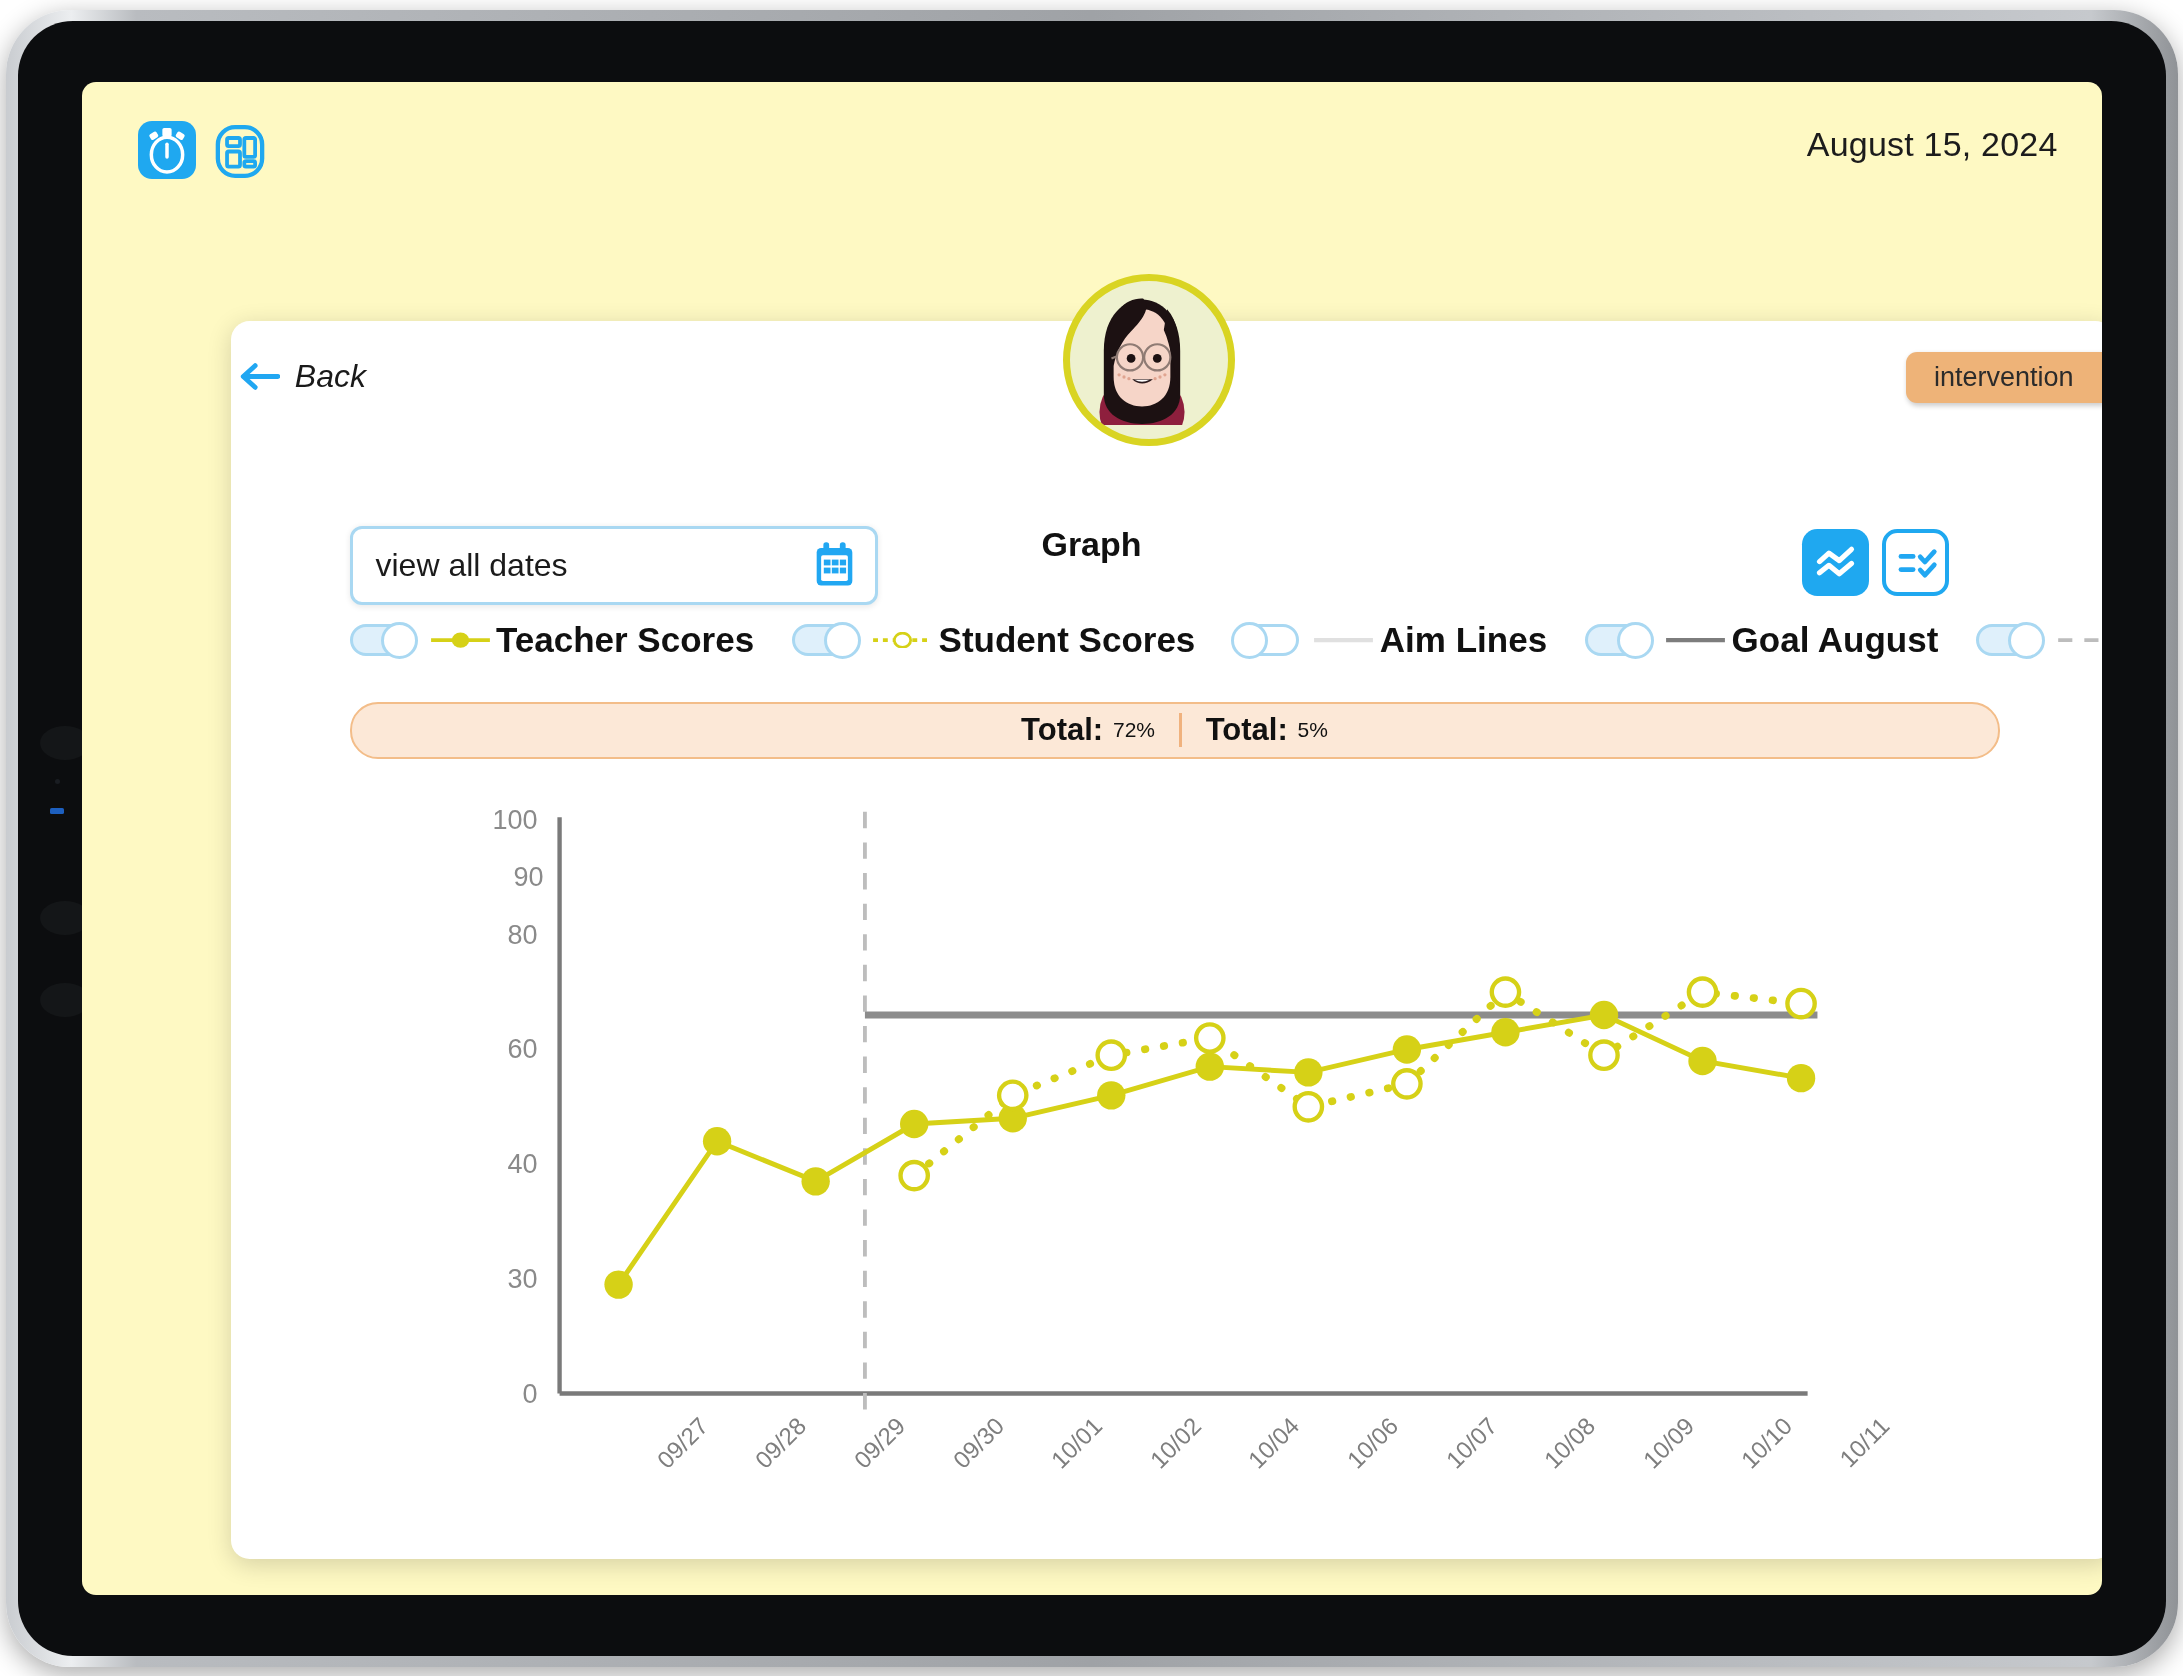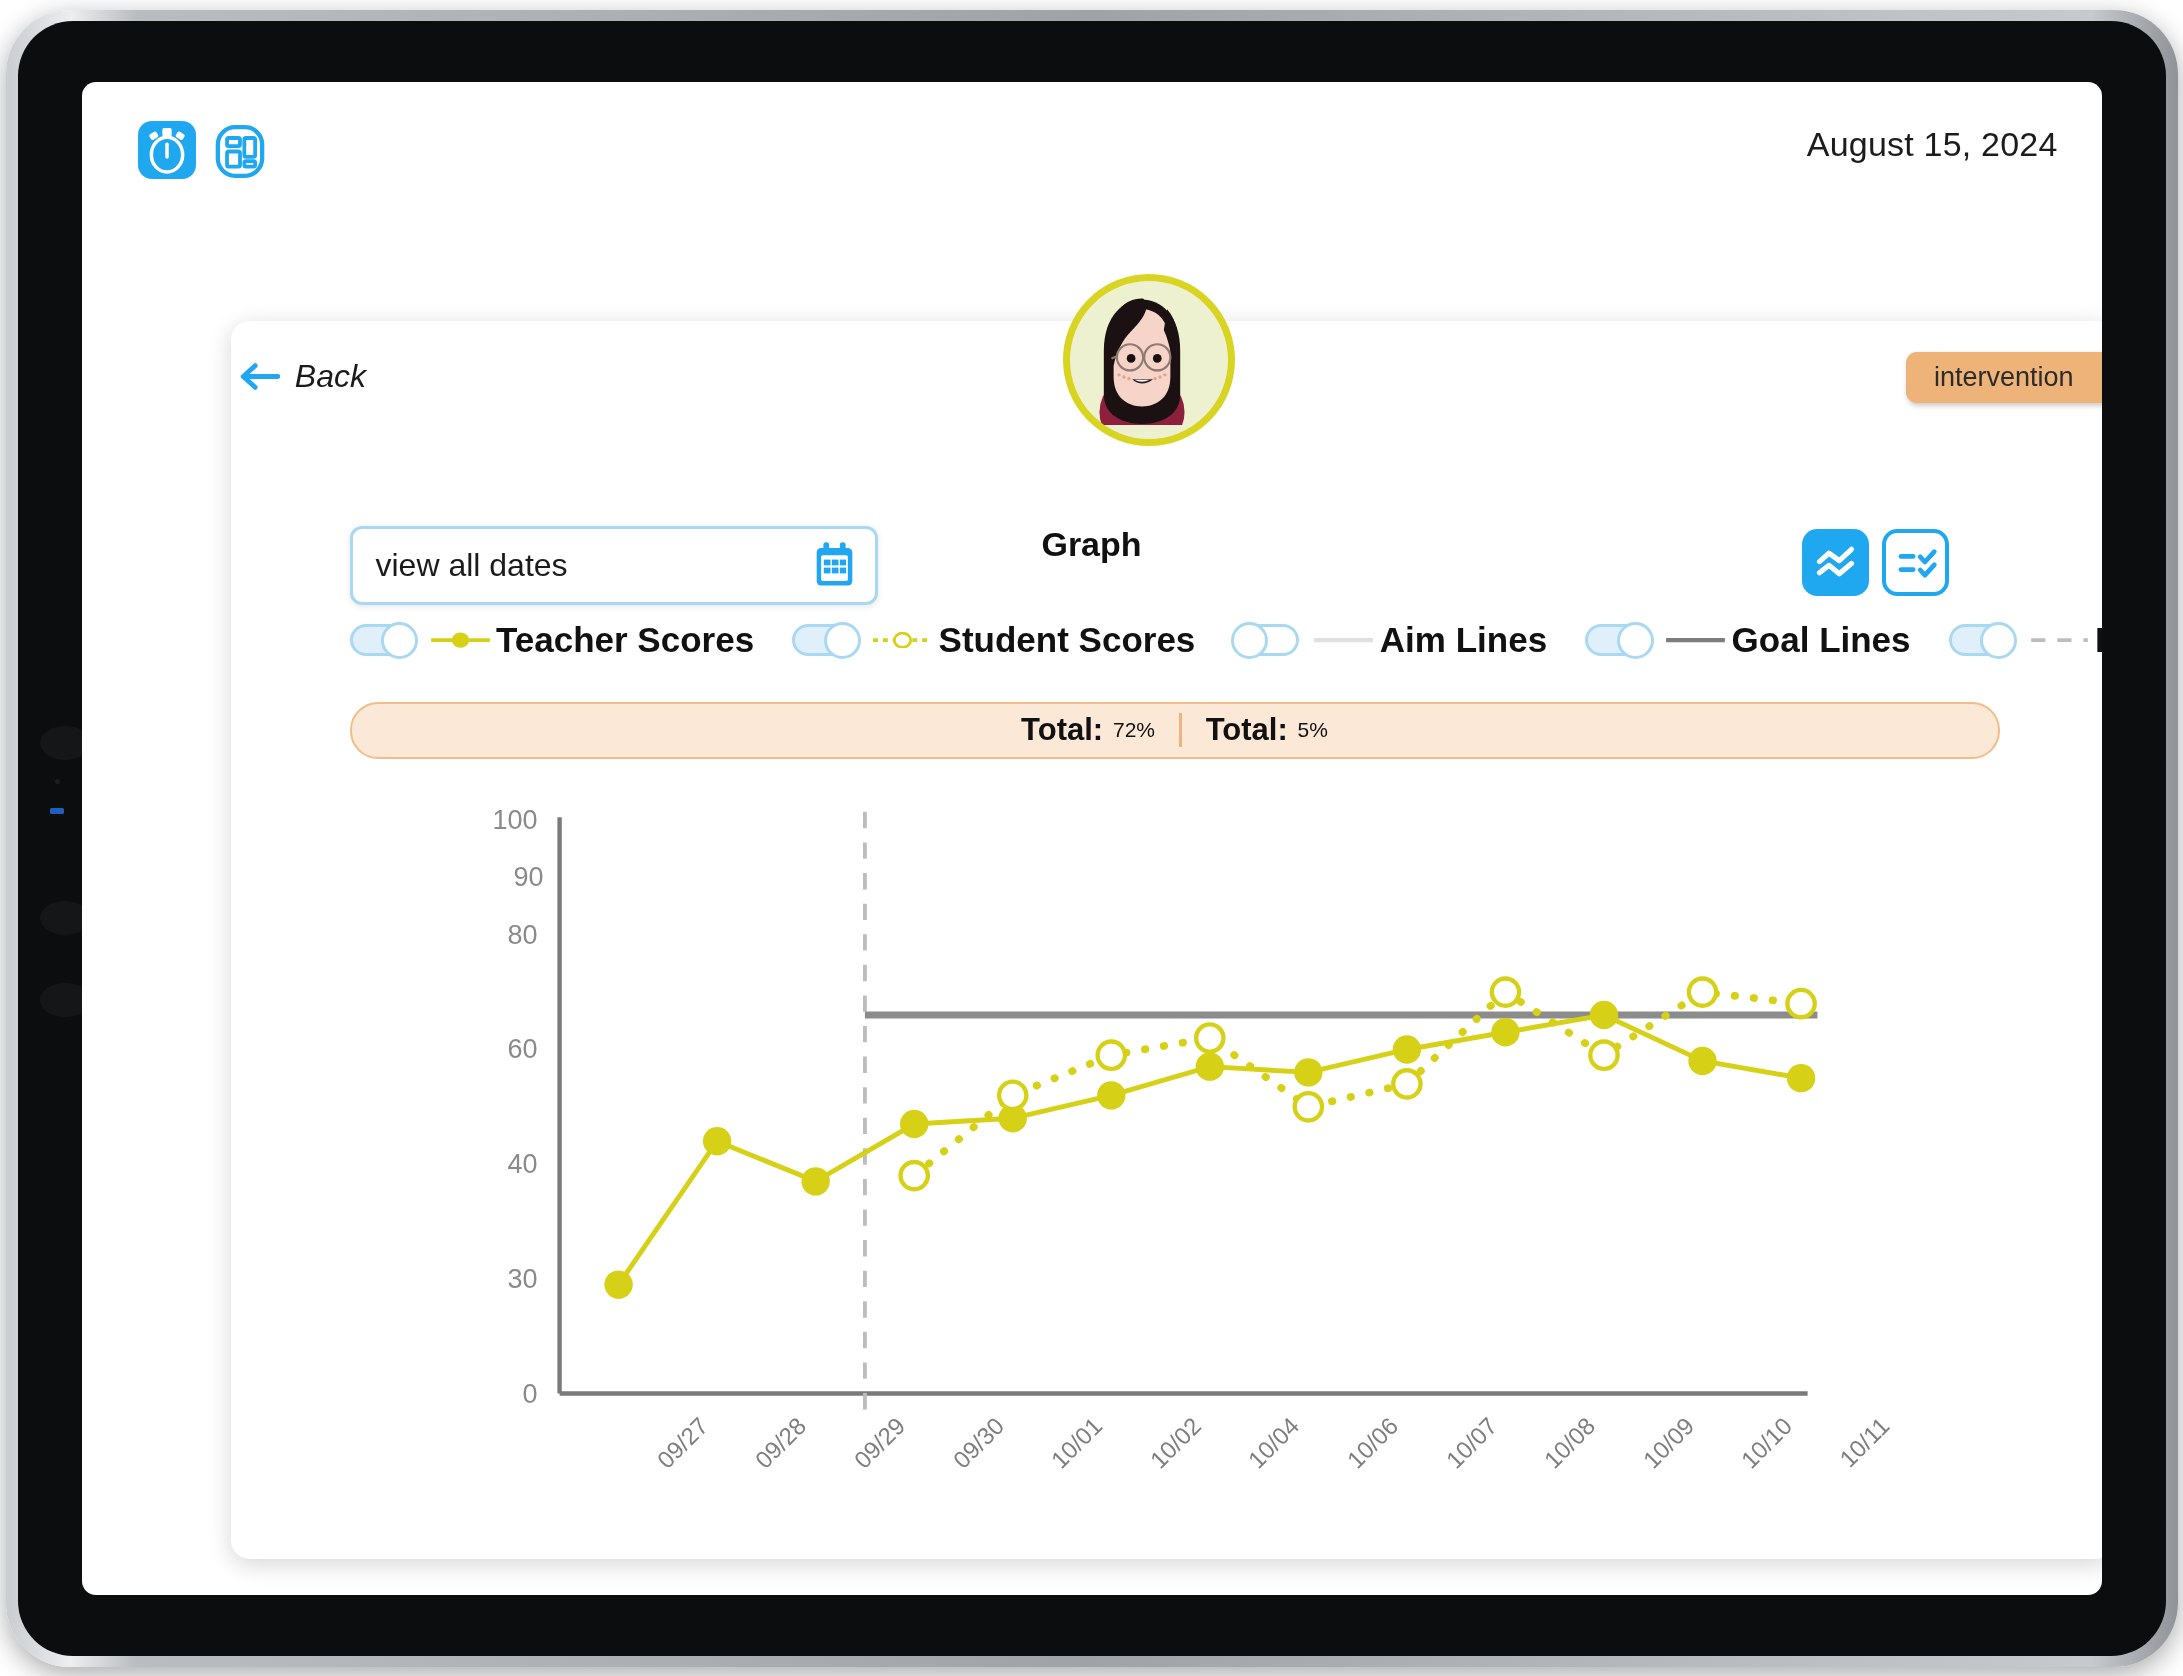--- a/index.html
+++ b/index.html
@@ -6,21 +6,21 @@
   body{width:2183px;height:1676px;position:relative;overflow:hidden;
        font-family:"Liberation Sans",sans-serif;-webkit-font-smoothing:antialiased;}
 
   
   .tablet-outer{position:absolute;left:5.5px;top:9.8px;width:2172px;height:1657px;
       border-radius:64px;background:linear-gradient(90deg,#c9ccd0 0%,#eceef0 3%,#b9bcc0 6%,#9fa2a6 50%,#c6c9cd 96%,#8f9296 100%);
       box-shadow:0 7.6px 27px rgba(0,0,0,.33);}
   .tablet-body{position:absolute;left:12px;top:11px;right:12px;bottom:11px;
       border-radius:55px;background:#0c0d0f;}
   .tablet-screen{position:absolute;left:64px;top:61px;right:64px;bottom:61px;
-      border-radius:14px;background:#ffffff;overflow:hidden;}
+      border-radius:14px;background:#fef9c3;overflow:hidden;}
 
   .edge-btn{position:absolute;background:#141618;border-radius:50%;}
   .cam-dot{position:absolute;border-radius:50%;}
 
   
   .topbar{position:absolute;left:0;top:0;width:100%;height:137px;}
   .icon-stopwatch{position:absolute;left:56px;top:39px;width:58px;height:58px;
       background:#1fa8f0;border-radius:14px;}
   .icon-dashboard{position:absolute;left:131px;top:42px;width:54px;height:55px;}
   .date-text{position:absolute;right:44px;top:43px;font-size:34px;color:#1c1c1c;
@@ -253,21 +253,21 @@
 
         <div class="legend-item">
           <div class="switch on">
               <div class="knob"></div>
             </div>
           <div class="lg-sample">
             <svg viewBox="0 0 112 30" width="61" height="16.4" aria-hidden="true">
                 <path d="M2 15 L110 15" stroke="#7d7d7d" stroke-width="8"></path>
               </svg>
           </div>
-          <div class="lg-label">Goal Lines</div>
+          <div class="lg-label">Goal August</div>
         </div>
         <div class="lg-gap"></div>
 
         <div class="legend-item">
           <div class="switch on">
               <div class="knob"></div>
             </div>
           <div class="lg-sample">
             <svg viewBox="0 0 112 30" width="61" height="16.4" aria-hidden="true">
                 <path d="M4 15 L108 15" stroke="#bdbdbd" stroke-width="7" stroke-dasharray="26 22"></path>

